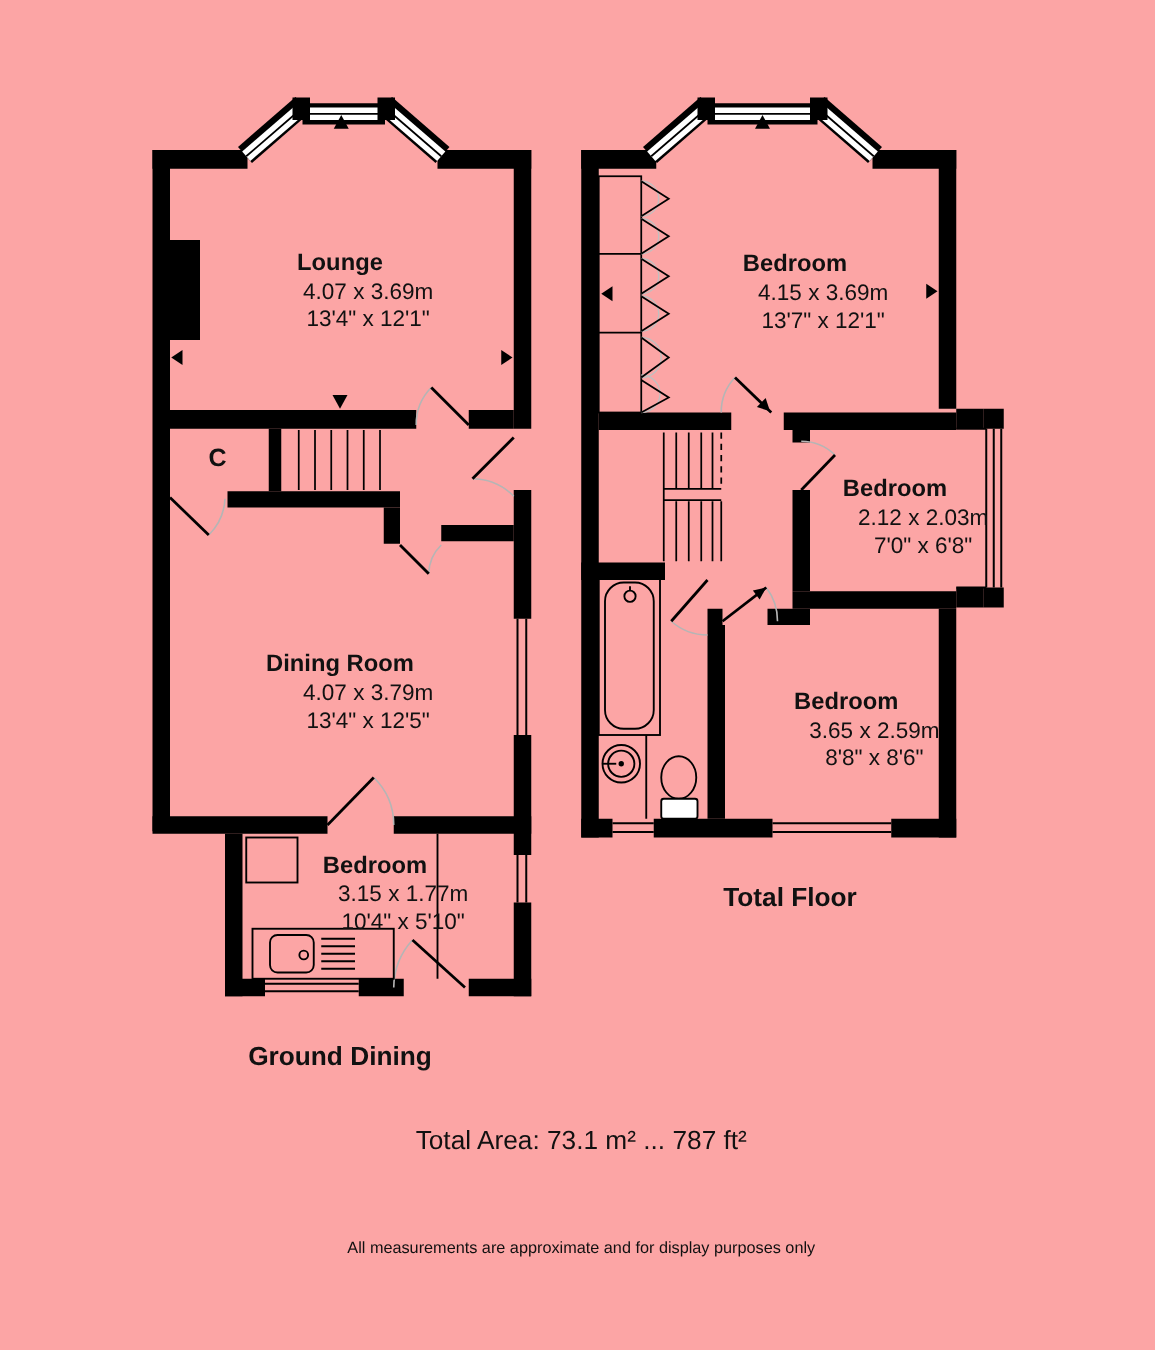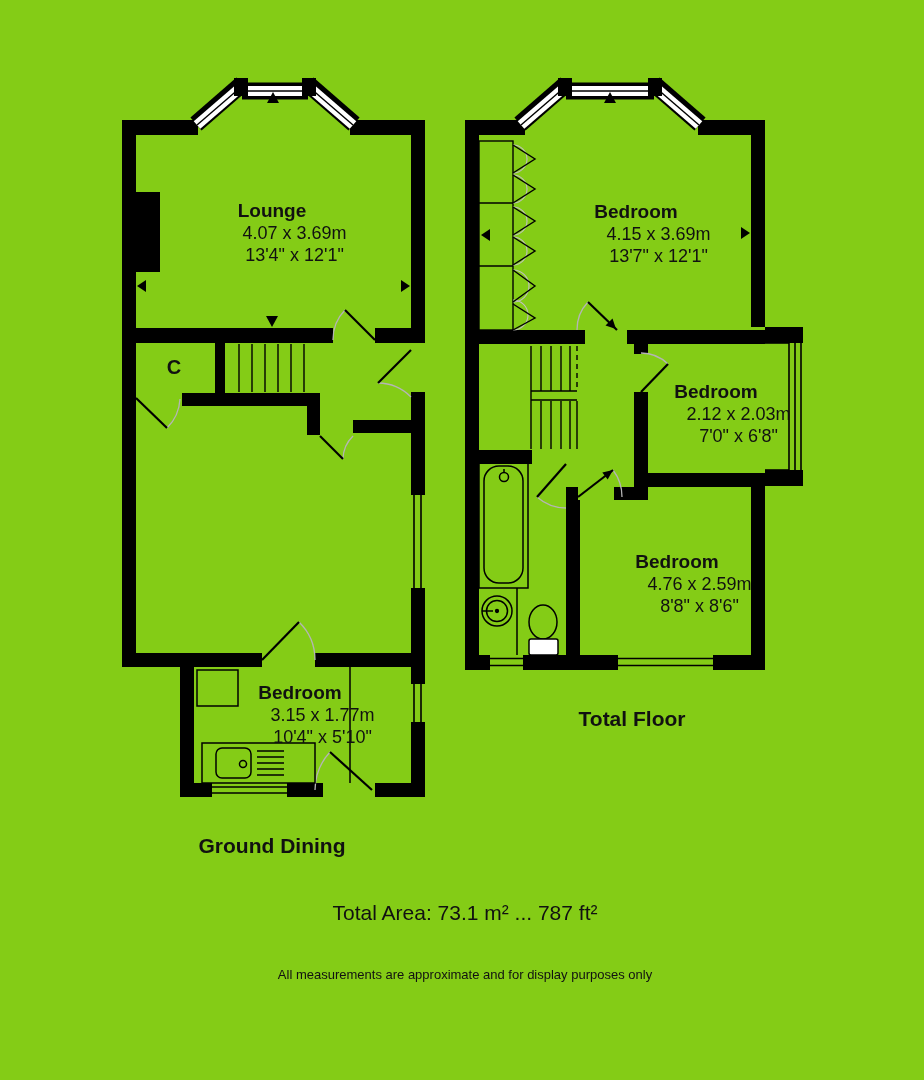--- a/index.html
+++ b/index.html
@@ -1,17 +1,17 @@
 <!DOCTYPE html>
 <html><head>
 <meta charset="utf-8">
 <style>
   html,body{margin:0;padding:0;background:#ffffff;}
   .canvas{
-    position:relative;width:924px;height:1080px;background:#84cc16;
+    position:relative;width:924px;height:1080px;background:#fca5a5;
     font-family:"Liberation Sans",sans-serif;color:#111;overflow:hidden;
   }
   .plan-svg{position:absolute;left:0;top:0;}
   .room-label{
     position:absolute;transform:translate(-50%,-50%);
     text-align:center;white-space:nowrap;line-height:22px;
   }
   .room-name{font-weight:bold;font-size:19px;}
   .room-dim{font-size:18px;margin-left:45px;}
   .cupboard-label{
@@ -277,36 +277,41 @@
   <div class="room-dim">4.15 x 3.69m</div>
   <div class="room-dim">13'7" x 12'1"</div>
 </div>
 
 <div class="room-label" style="left:716px;top:414px">
   <div class="room-name">Bedroom</div>
   <div class="room-dim">2.12 x 2.03m</div>
   <div class="room-dim">7'0" x 6'8"</div>
 </div>
 
+<div class="room-label" style="left:272px;top:554px">
+  <div class="room-name">Dining Room</div>
+  <div class="room-dim">4.07 x 3.79m</div>
+  <div class="room-dim">13'4" x 12'5"</div>
+</div>
 
 <div class="room-label" style="left:677px;top:584px">
   <div class="room-name">Bedroom</div>
-  <div class="room-dim">4.76 x 2.59m</div>
+  <div class="room-dim">3.65 x 2.59m</div>
   <div class="room-dim">8'8" x 8'6"</div>
 </div>
 
 <div class="room-label" style="left:300px;top:715px">
   <div class="room-name">Bedroom</div>
   <div class="room-dim">3.15 x 1.77m</div>
   <div class="room-dim">10'4" x 5'10"</div>
 </div>
 
 <div class="cupboard-label" style="left:174px;top:367px">C</div>
 
 <div class="floor-label" style="left:272px;top:846px">Ground Dining</div>
 
 <div class="floor-label" style="left:632px;top:719px">Total Floor</div>
 
 <div class="total-area" style="left:465px;top:913px">Total Area: 73.1 m² ... 787 ft²</div>
 
-<div class="disclaimer" style="left:465px;top:974px">All measurements are approximate and for display purposes only</div>
+<div class="disclaimer" style="left:465px;top:998px">All measurements are approximate and for display purposes only</div>
 
 </div>
 
 </body></html>

